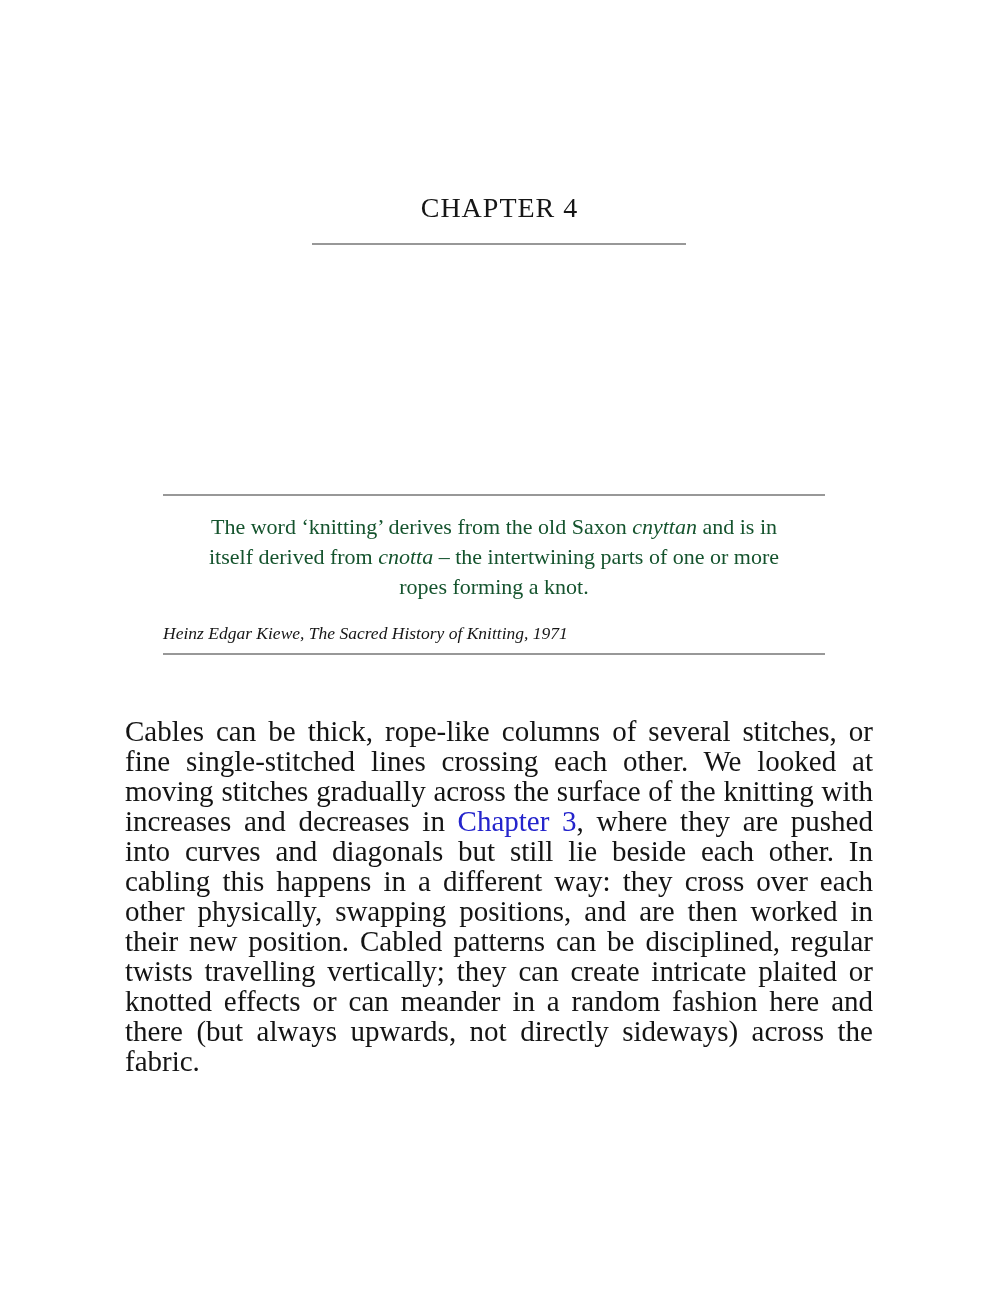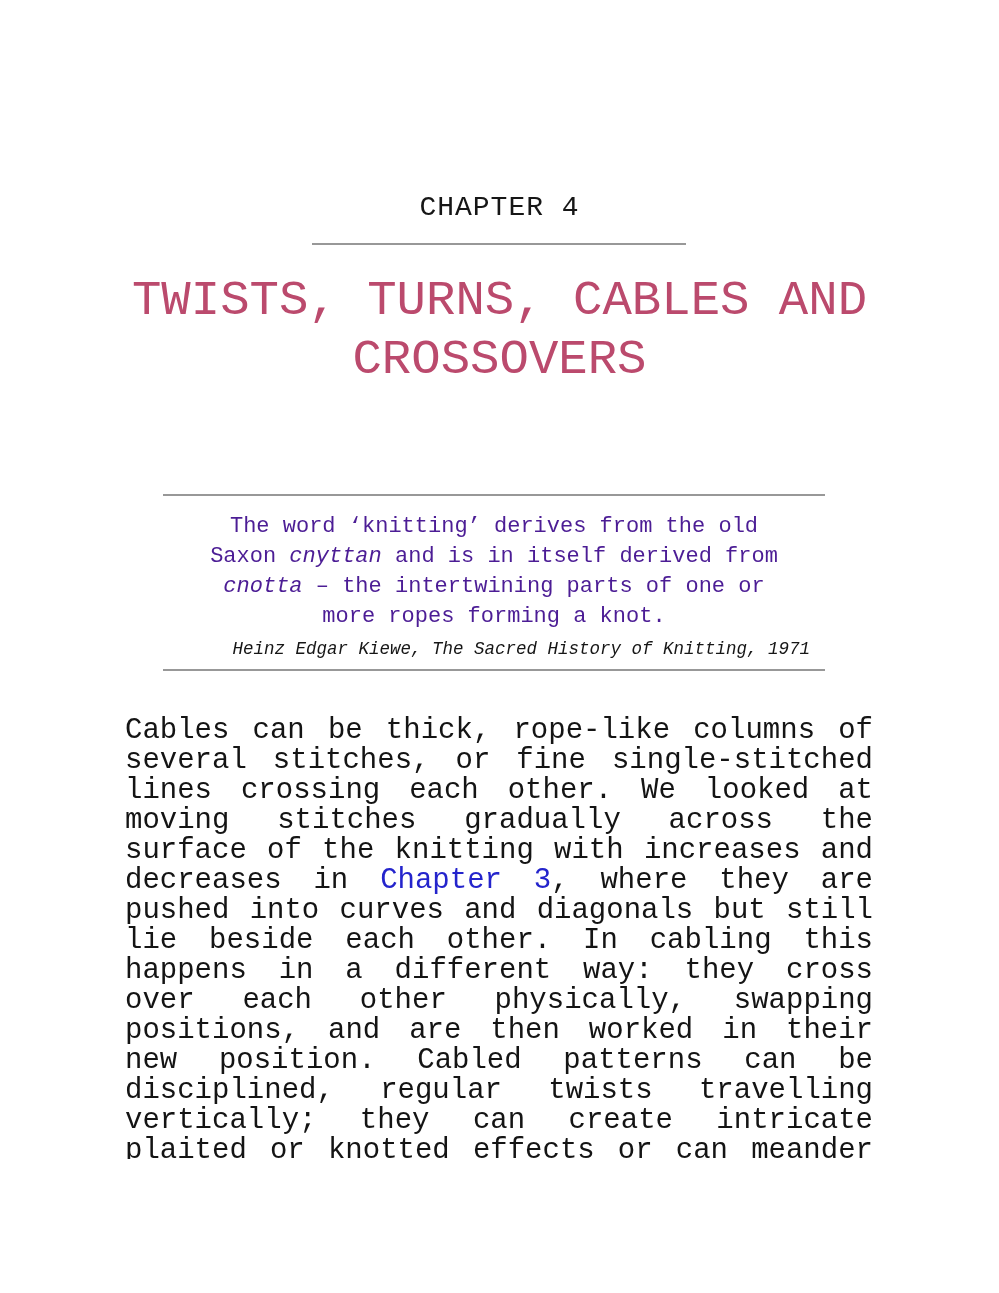--- a/index.html
+++ b/index.html
@@ -3,21 +3,21 @@
 <meta charset="utf-8">
 <style>
   * { margin: 0; padding: 0; box-sizing: border-box; }
   html, body { background: #ffffff; }
   .page {
     position: relative;
     width: 999px;
     height: 1159px;
     margin: 0 auto;
     background: #ffffff;
-    font-family: Liberation Mono, monospace;
+    font-family: Liberation Serif, serif;
     color: #1a1a1a;
     overflow: hidden;
   }
   .chapter-heading {
     position: absolute;
     top: 194px;
     left: 0;
     width: 100%;
     text-align: center;
     font-size: 28px;
@@ -51,27 +51,26 @@
     left: 163px;
     width: 662px;
     border-top: 2px solid var(--rule, #989898);
     border-bottom: 2px solid var(--rule, #989898);
     padding: 16px 0 8px 0;
   }
   .epigraph-text {
     text-align: center;
     font-size: 22px;
     line-height: 30px;
-    color: #4c1d95;
+    color: #14532d;
     padding: 0 28px;
   }
   .epigraph-text em { font-style: italic; }
   .epigraph-attribution {
-    margin-top: 5px;
-    text-align: right;
+    margin-top: 19px;
     font-style: italic;
     font-size: 17.5px;
     line-height: 24px;
     color: #161616;
     padding-right: 15px;
   }
   .body-paragraph {
     position: absolute;
     top: 716px;
     left: 125px;
@@ -89,21 +88,20 @@
 </style>
 </head>
 <body>
 
 <div class="page">
 
   <div class="chapter-heading">CHAPTER 4</div>
 
   <div class="chapter-divider"></div>
 
-  <h1 class="book-title">TWISTS, TURNS, CABLES AND CROSSOVERS</h1>
 
   <div class="epigraph">
     <p class="epigraph-text"><span>The word ‘knitting’ derives from the old Saxon </span><em>cnyttan</em><span> and is in itself derived from </span><em>cnotta</em><span> – the intertwining parts of one or more ropes forming a knot.</span></p>
     <p class="epigraph-attribution">Heinz Edgar Kiewe, The Sacred History of Knitting, 1971</p>
   </div>
 
   <p class="body-paragraph"><span>Cables can be thick, rope-like columns of several stitches, or fine single-stitched lines crossing each other. We looked at moving stitches gradually across the surface of the knitting with increases and decreases in </span><a class="chapter-link">Chapter 3</a><span>, where they are pushed into curves and diagonals but still lie beside each other. In cabling this happens in a different way: they cross over each other physically, swapping positions, and are then worked in their new position. Cabled patterns can be disciplined, regular twists travelling vertically; they can create intricate plaited or knotted effects or can meander in a random fashion here and there (but always upwards, not directly sideways) across the fabric.</span></p>
 
 </div>
 

